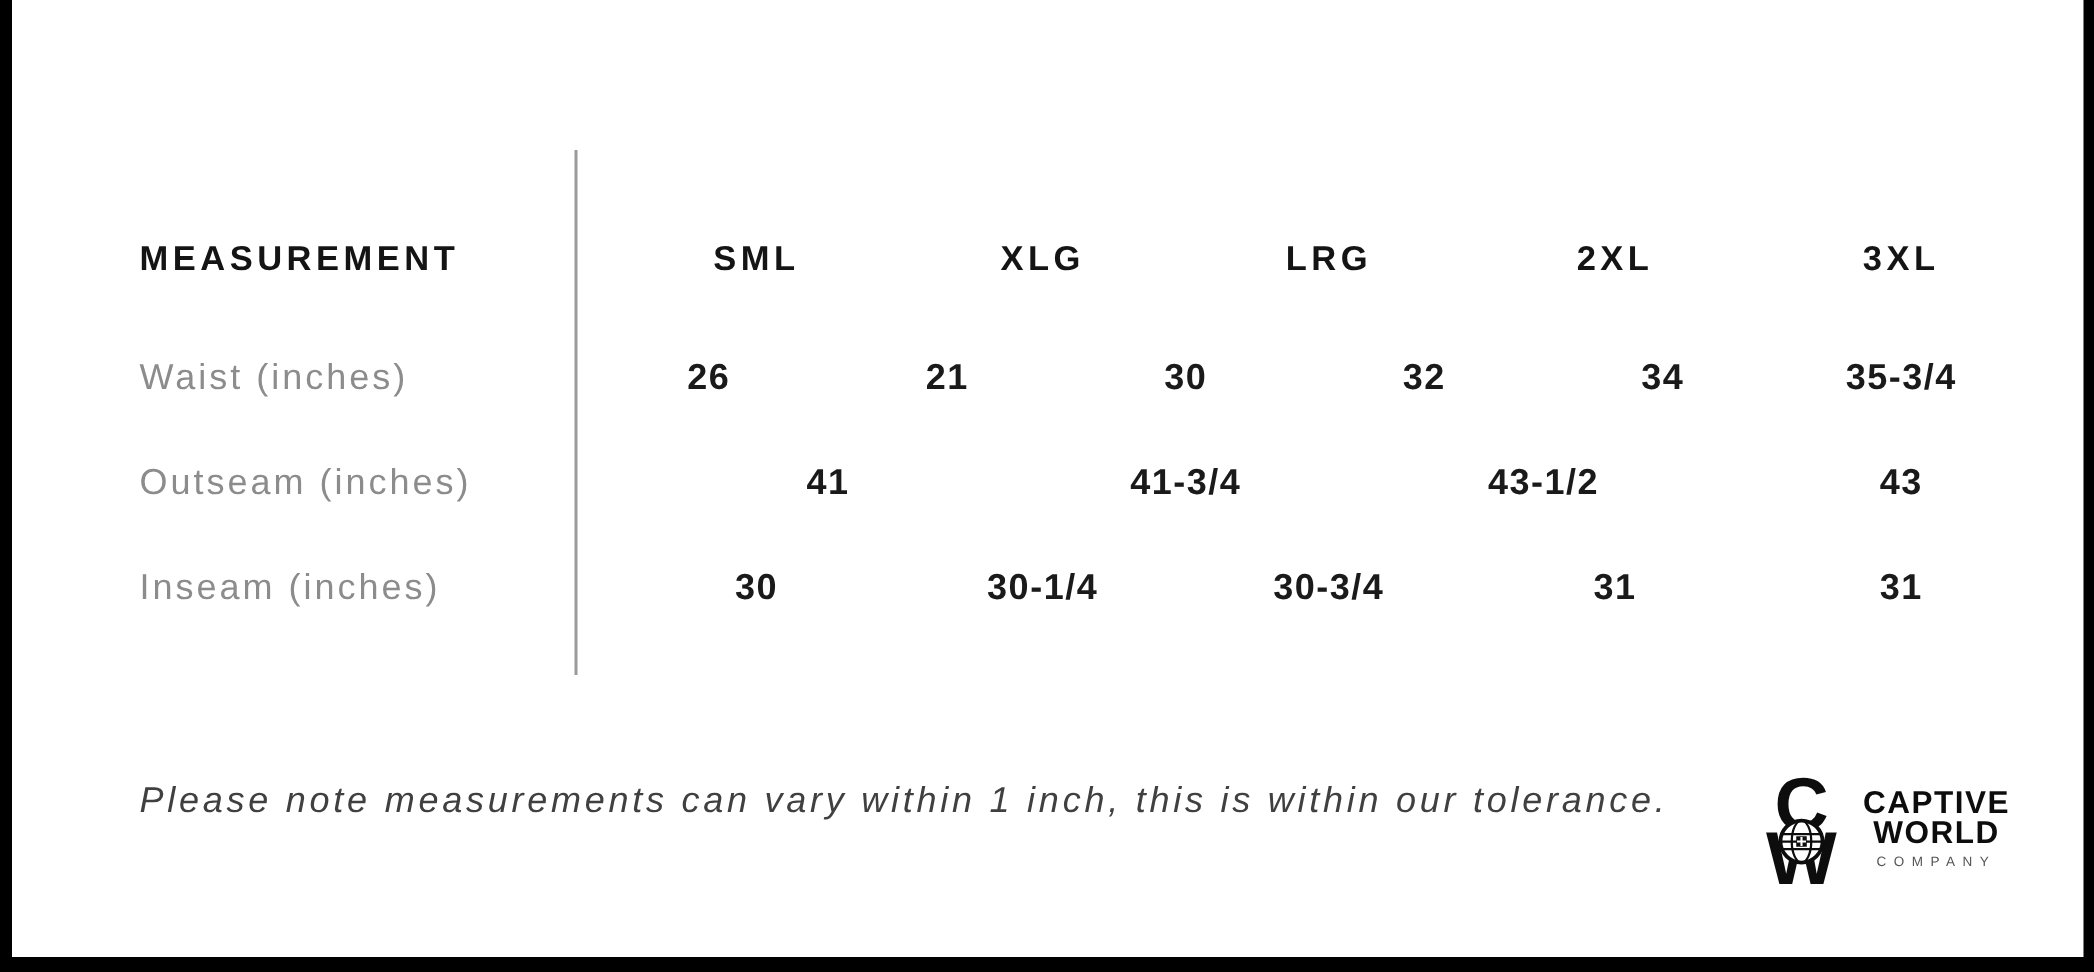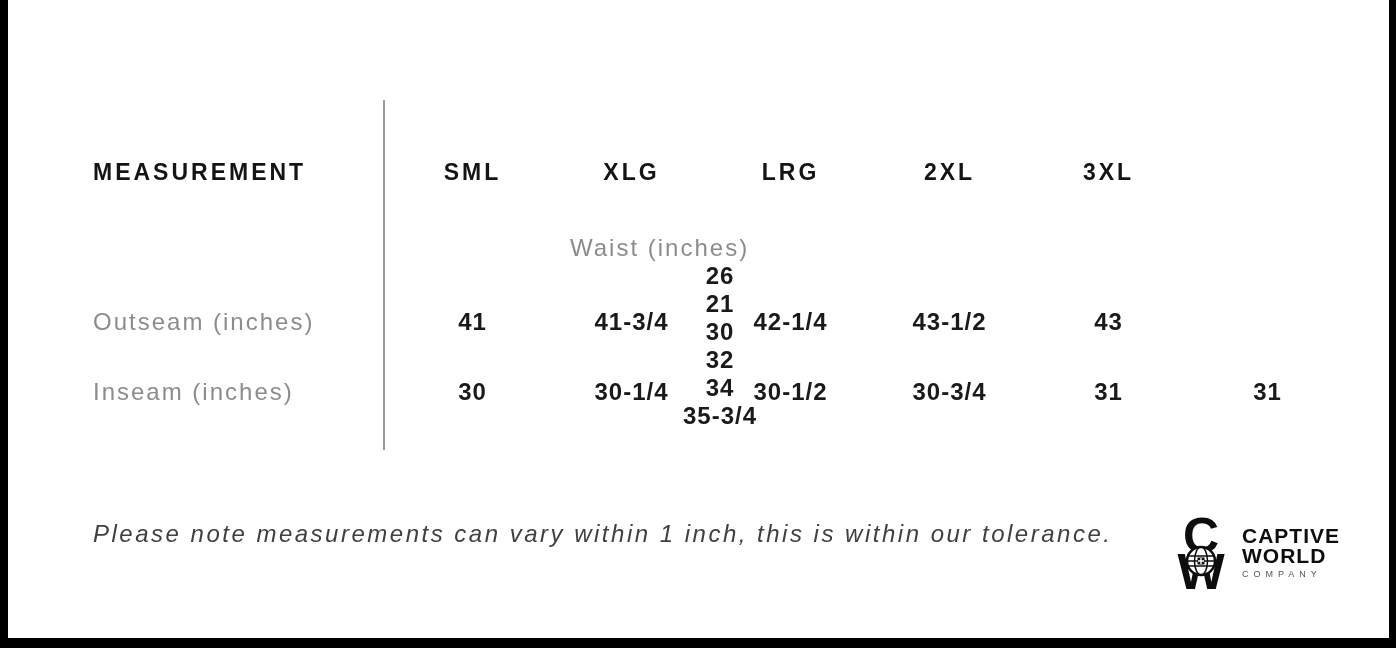--- a/index.html
+++ b/index.html
@@ -13,24 +13,24 @@
   .edge-right  { right:0; top:0; width:7px; height:648px; }
   .edge-bottom { left:0; bottom:0; width:1396px; height:10px; }
 
   .divider {
     position:absolute; left:383px; top:100px;
     width:2px; height:350px; background:#9a9a9a;
   }
 
   .t-row {
     position:absolute; left:93px; width:1254px; height:36px;
-    display:flex; align-items:center;
+    display:flex; align-items:center;justify-content:space-between;
   }
   .row-header  { top:154px; }
-  .row-waist   { top:234px;flex-direction:column; }
+  .row-waist   { top:234px; }
   .row-outseam { top:304px; }
   .row-inseam  { top:374px; }
 
   .label-cell { width:300px; text-align:left; }
   .value-cell { width:159px; text-align:center;font-weight:bold; }
 
   .hdr-text {
     font-weight:bold; font-size:23px; letter-spacing:3px; color:#141414;
   }
   .row-label {
@@ -44,21 +44,21 @@
     position:absolute; left:93px; top:520px;
     font-size:24px; font-style:italic; color:#404040; letter-spacing:2.5px;
     white-space:nowrap;
   }
 
   .logo {
     position:absolute; left:1163px; top:512px;
     display:flex; align-items:flex-start;
   }
   .logo-mark { width:76px; height:80px; }
-  .logo-text { margin-left:3px; margin-top:14px; }
+  .logo-text { margin-left:3px; margin-top:14px; text-align:center; }
   .logo-line1, .logo-line2 {
     font-weight:bold; font-size:21px; line-height:20px;
     letter-spacing:1px; color:#0d0d0d;
   }
   .logo-line3 {
     margin-top:3px; font-size:9px; letter-spacing:5px; color:#555;
   }
 </style>
 </head>
 <body>
@@ -87,30 +87,28 @@
     <div class="value-cell cell-value">30</div>
     <div class="value-cell cell-value">32</div>
     <div class="value-cell cell-value">34</div>
     <div class="value-cell cell-value">35-3/4</div>
   </div>
 
   <div class="t-row row-outseam">
     <div class="label-cell row-label">Outseam (inches)</div>
     <div class="value-cell cell-value">41</div>
     <div class="value-cell cell-value">41-3/4</div>
-    <div class="value-cell cell-value">42-1/4</div>
     <div class="value-cell cell-value">43-1/2</div>
     <div class="value-cell cell-value">43</div>
   </div>
 
   <div class="t-row row-inseam">
     <div class="label-cell row-label">Inseam (inches)</div>
     <div class="value-cell cell-value">30</div>
     <div class="value-cell cell-value">30-1/4</div>
-    <div class="value-cell cell-value">30-1/2</div>
     <div class="value-cell cell-value">30-3/4</div>
     <div class="value-cell cell-value">31</div>
     <div class="value-cell cell-value">31</div>
   </div>
 
   <div class="note">Please note measurements can vary within 1 inch, this is within our tolerance.</div>
 
   <div class="logo">
     <svg class="logo-mark" viewBox="0 0 76 80" xmlns="http://www.w3.org/2000/svg">
       <text x="38" y="41" text-anchor="middle" font-family="Liberation Sans, sans-serif" font-size="50" font-weight="bold" fill="#0d0d0d">C</text>

